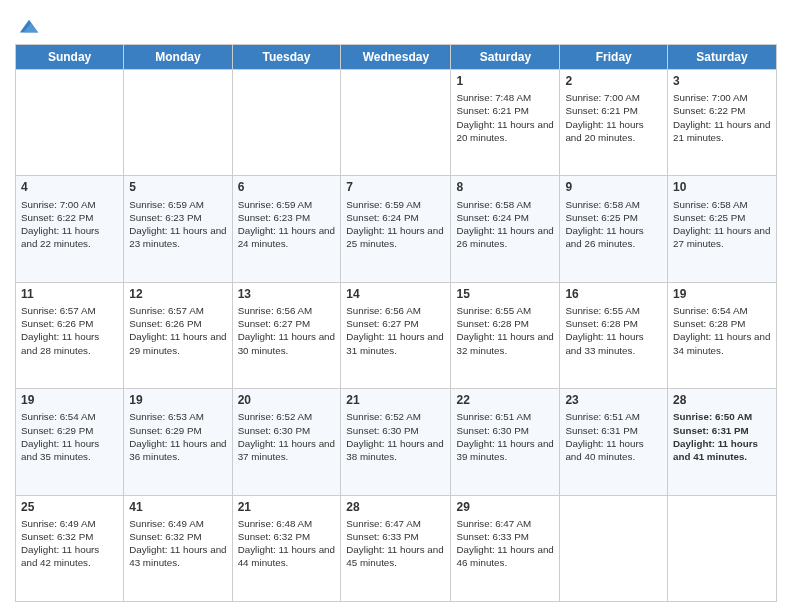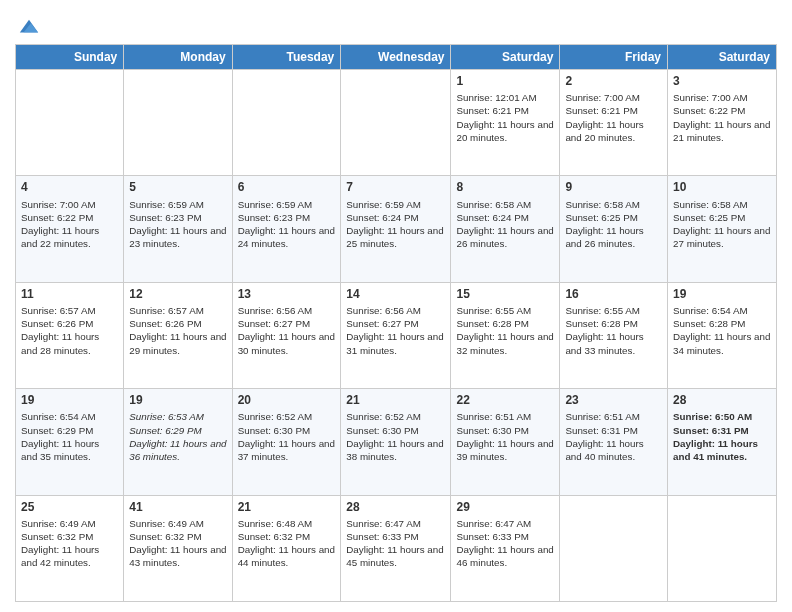--- a/index.html
+++ b/index.html
@@ -65,21 +65,21 @@
     }
     .calendar {
       flex: 1;
       border-collapse: collapse;
       width: 100%;
       font-size: 10.5px;
     }
     .calendar th {
       background: #3a7fc1;
       color: #fff;
-      text-align: right;
+      text-align: center;
       padding: 5px 6px;
       font-size: 12px;
       font-weight: bold;
       border: 1px solid #ccc;
     }
     .calendar td {
       border: 1px solid #ccc;
       vertical-align: top;
       padding: 3px 5px;
       width: 113px;
@@ -136,21 +136,21 @@
         </tr>
     </thead>
     <tbody id="calendar-body">
     <tr>
           <td class="empty"></td>
           <td class="empty"></td>
           <td class="empty"></td>
           <td class="empty"></td>
           <td>
             <span class="day-number">1</span>
-            <div class="day-info" style="white-space: pre-line;">Sunrise: 12:01 AM
+            <div class="day-info" style="white-space: pre-line;">Sunrise: 7:48 AM
 Sunset: 6:21 PM
 Daylight: 11 hours and 20 minutes.</div>
           </td>
           <td>
             <span class="day-number">2</span>
             <div class="day-info" style="white-space: pre-line;">Sunrise: 7:00 AM
 Sunset: 6:21 PM
 Daylight: 11 hours and 20 minutes.</div>
           </td>
           <td>
@@ -250,21 +250,21 @@
         </tr>
         <tr>
           <td>
             <span class="day-number">19</span>
             <div class="day-info" style="white-space: pre-line;">Sunrise: 6:54 AM
 Sunset: 6:29 PM
 Daylight: 11 hours and 35 minutes.</div>
           </td>
           <td>
             <span class="day-number">19</span>
-            <div class="day-info" style="white-space: pre-line; font-style: italic;">Sunrise: 6:53 AM
+            <div class="day-info" style="white-space: pre-line;">Sunrise: 6:53 AM
 Sunset: 6:29 PM
 Daylight: 11 hours and 36 minutes.</div>
           </td>
           <td>
             <span class="day-number">20</span>
             <div class="day-info" style="white-space: pre-line;">Sunrise: 6:52 AM
 Sunset: 6:30 PM
 Daylight: 11 hours and 37 minutes.</div>
           </td>
           <td>

